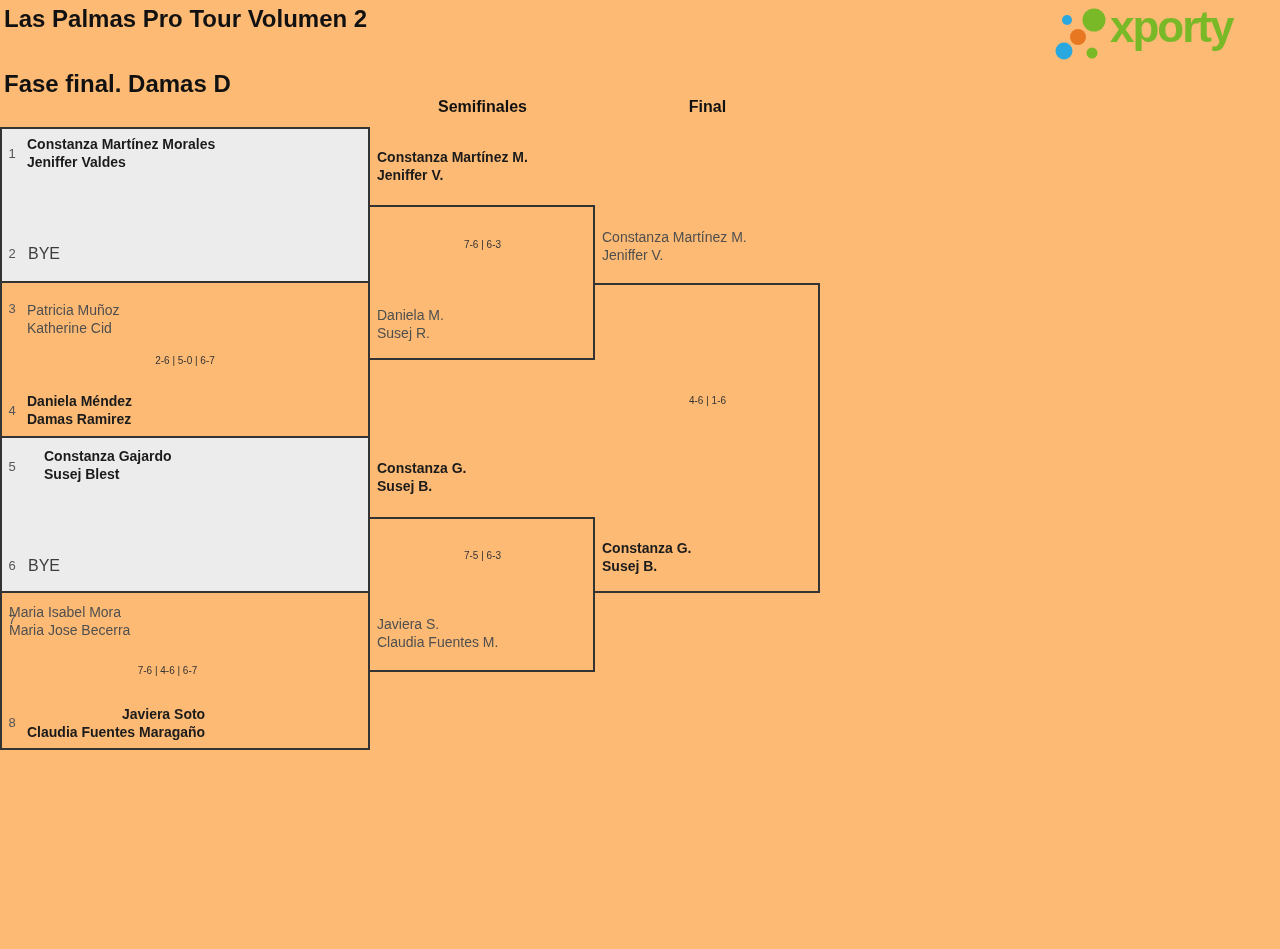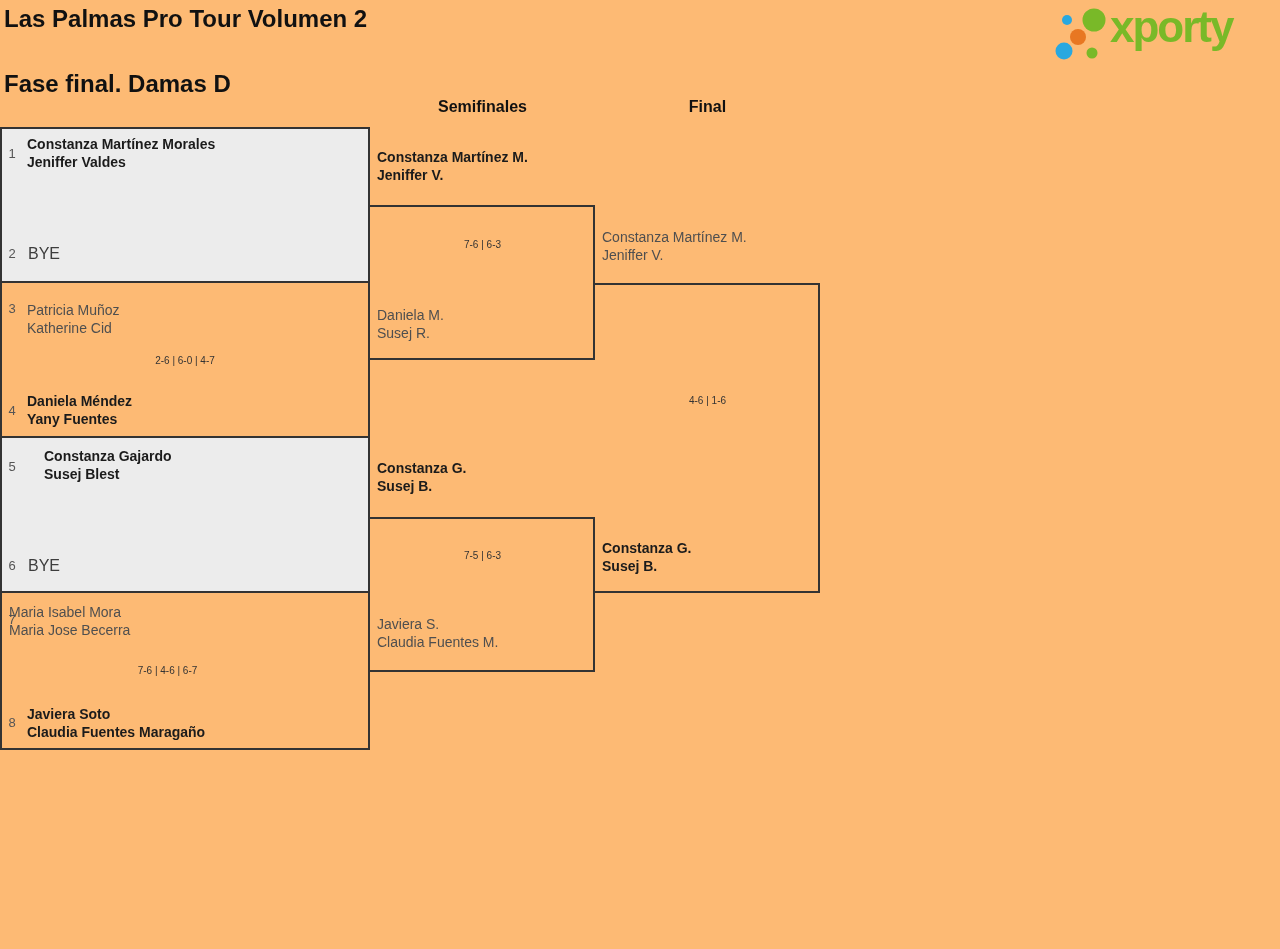--- a/index.html
+++ b/index.html
@@ -120,25 +120,25 @@
     <div class="seed" style="top:245px;">2</div>
     <div class="bye" style="left:28px; top:245px;">BYE</div>
   </div>
 
   <div>
     <div class="seed" style="top:300px;">3</div>
     <div class="team" style="left:27px; top:293px;margin-top:8px;">
       <span>Patricia Muñoz</span>
       <span>Katherine Cid</span>
     </div>
-    <div class="score" style="left:0; top:352px; width:370px;">2-6 | 6-0 | 4-7</div>
+    <div class="score" style="left:0; top:352px; width:370px;">2-6 | 5-0 | 6-7</div>
     <div class="seed" style="top:402px;">4</div>
     <div class="team winner" style="left:27px; top:392px;">
       <span>Daniela Méndez</span>
-      <span>Yany Fuentes</span>
+      <span>Damas Ramirez</span>
     </div>
   </div>
 
   <div>
     <div class="seed" style="top:458px;">5</div>
     <div class="team winner" style="left:44px; top:447px;">
       <span>Constanza Gajardo</span>
       <span>Susej Blest</span>
     </div>
     <div class="seed" style="top:557px;">6</div>
@@ -146,21 +146,21 @@
   </div>
 
   <div>
     <div class="seed" style="top:611px;">7</div>
     <div class="team" style="left:9px; top:603px;">
       <span>Maria Isabel Mora</span>
       <span>Maria Jose Becerra</span>
     </div>
     <div class="score" style="left:0; top:662px; width:335px;">7-6 | 4-6 | 6-7</div>
     <div class="seed" style="top:714px;">8</div>
-    <div class="team winner" style="left:27px; top:705px;">
+    <div class="team winner" style="left:27px; top:705px;text-align:right;">
       <span>Javiera Soto</span>
       <span>Claudia Fuentes Maragaño</span>
     </div>
   </div>
 
   <div>
     <div class="team winner" style="left:377px; top:148px;">
       <span>Constanza Martínez M.</span>
       <span>Jeniffer V.</span>
     </div>

